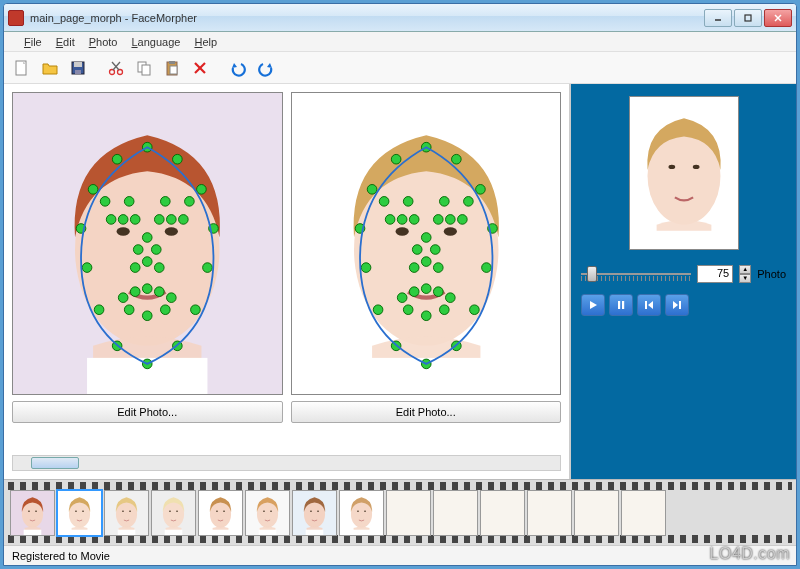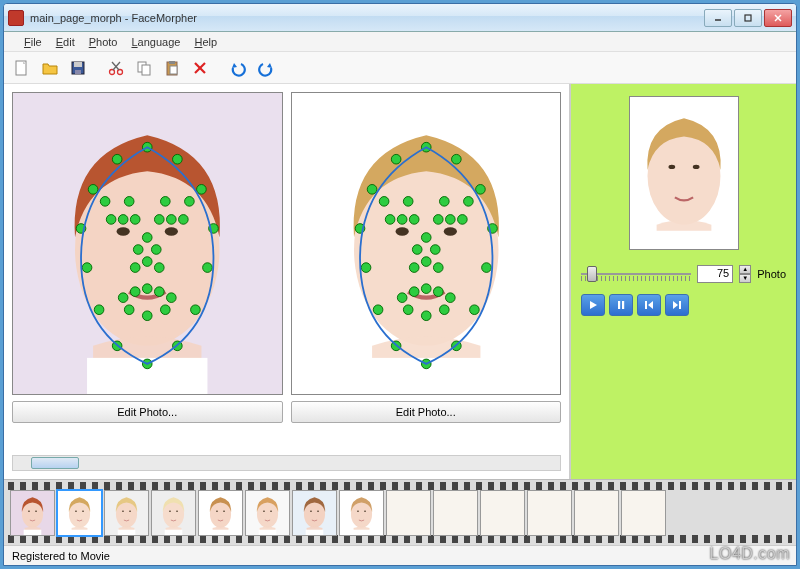--- a/index.html
+++ b/index.html
@@ -21,21 +21,21 @@
 .workarea { flex: 1; display: flex; background: #fff; overflow: hidden; }
 .left-pane { flex: 1; padding: 8px; display: flex; flex-direction: column; border-right: 1px solid #ccc; gap: 26px; }
 .photo-row { display: flex; gap: 8px; flex: 1; }
 .photo-panel { flex: 1; display: flex; flex-direction: column; }
 .photo-frame { flex: 1; border: 1px solid #888; background: #f0f0f0; position: relative; overflow: hidden; }
 .face-placeholder { position: absolute; inset: 0; }
 .face-placeholder svg { width: 100%; height: 100%; }
 .edit-btn { height: 22px; margin-top: 6px; border: 1px solid #aaa; background: linear-gradient(#fefefe,#e5e5e5); border-radius: 2px; font-size: 11px; }
 .hscroll-area { height: 16px; margin-top: 6px; background: #eaeaea; position: relative; border: 1px solid #ccc; }
 .hscroll-thumb { position: absolute; left: 18px; top: 1px; height: 12px; width: 48px; background: linear-gradient(#dfe9f5,#b7d2f0); border: 1px solid #7aa; border-radius: 2px; }
-.right-pane { width: 226px; background: #bef264; border-left: 1px solid #ccc; padding: 12px 10px 6px; display: flex; flex-direction: column; align-items: center; }
+.right-pane { width: 226px; background: #0369a1; border-left: 1px solid #ccc; padding: 12px 10px 6px; display: flex; flex-direction: column; align-items: center; }
 .preview-box { width: 110px; height: 154px; border: 1px solid #888; background: #fff; overflow: hidden; }
 .preview-box svg { width: 100%; height: 100%; }
 .controls { margin-top: 14px; width: 100%; }
 .slider-row { display: flex; align-items: center; gap: 6px; }
 .slider-track { flex: 1; height: 20px; position: relative; }
 .slider-track .rail { position: absolute; left: 0; right: 0; top: 9px; height: 2px; background: #999; }
 .slider-track .ticks { position: absolute; left: 0; right: 0; top: 12px; height: 5px; background-image: repeating-linear-gradient(to right,#888 0,#888 1px,transparent 1px,transparent 4px); }
 .slider-thumb { position: absolute; top: 2px; left: 6px; width: 10px; height: 16px; background: linear-gradient(#eee,#bbb); border: 1px solid #666; border-radius: 2px; }
 .spin { width: 36px; height: 18px; border: 1px solid #888; background: #fff; text-align: right; padding: 1px 3px; font-size: 11px; }
 .spin-btns { display: flex; flex-direction: column; }

